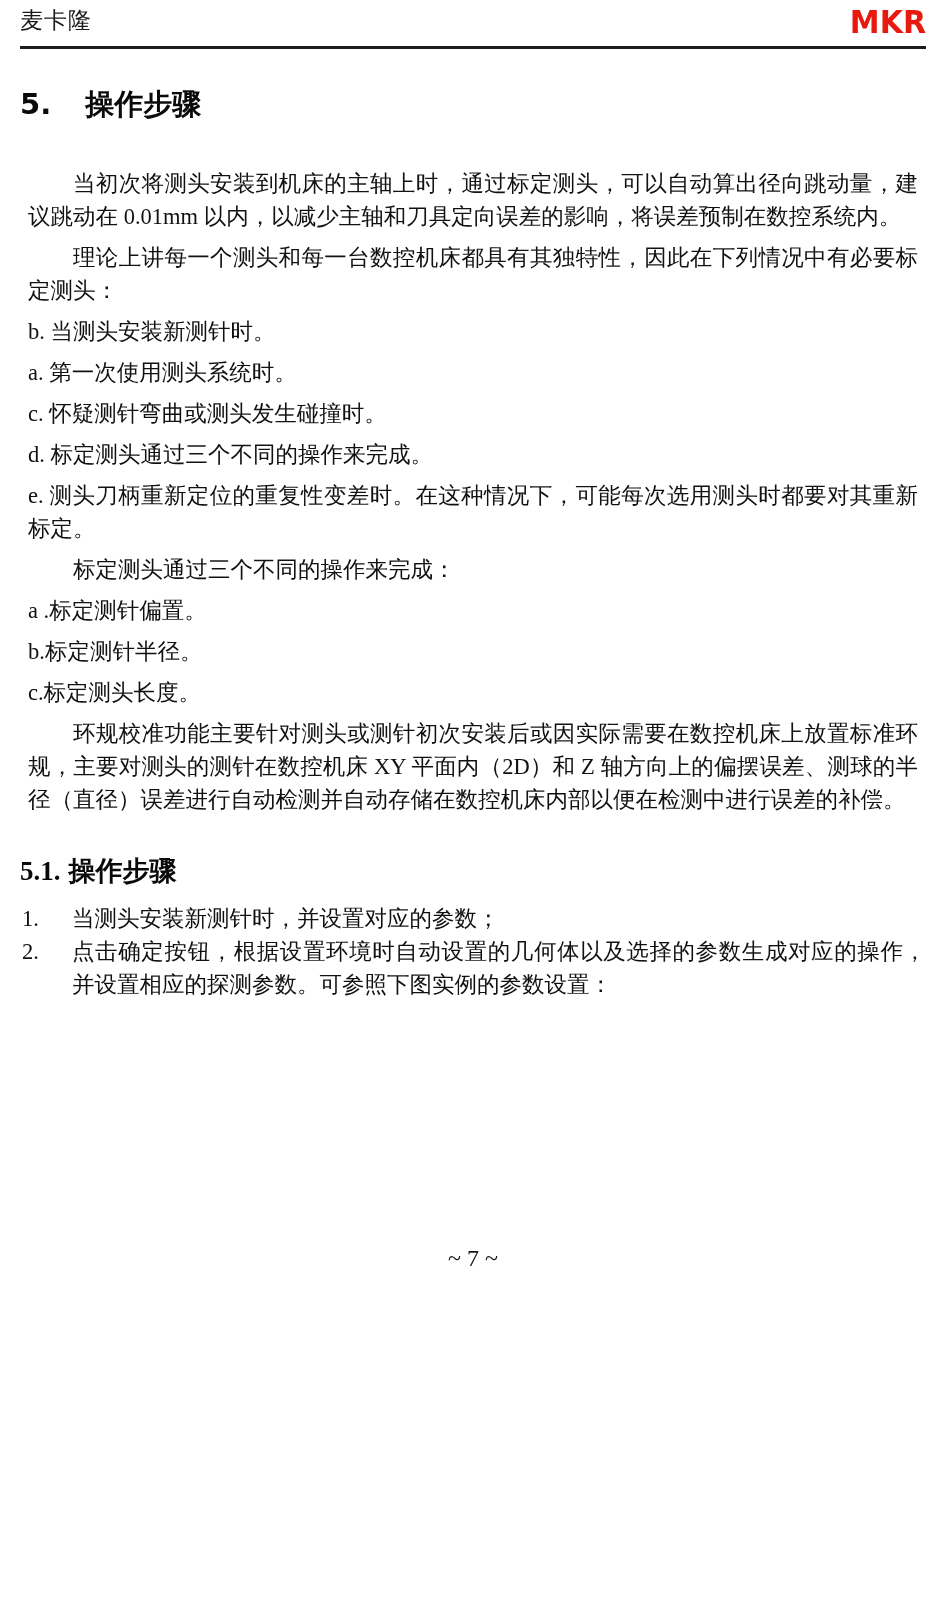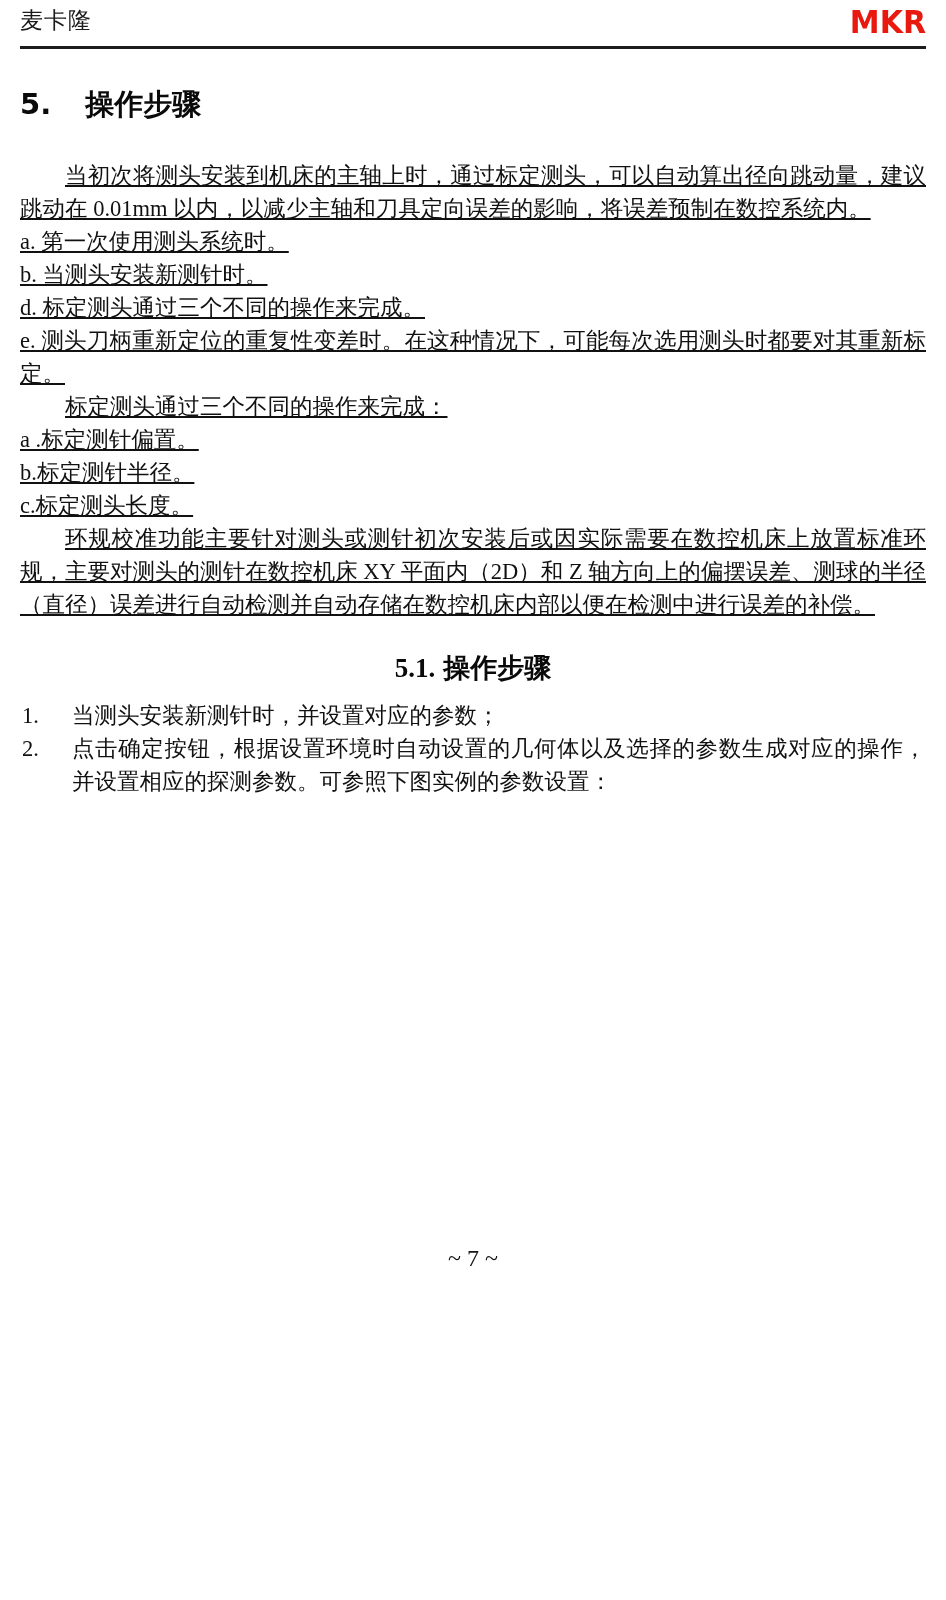--- a/index.html
+++ b/index.html
@@ -56,28 +56,27 @@
     color: #0a0a0a;
   }
   h1.sec .num { margin-right: 34px; }
   .body {
     margin-top: 38px;
     font-size: 22.5px;
     line-height: 33px;
     text-align: justify;
   }
   .body p, .body .line {
-    margin: 0;
+    margin: 8px;
     padding: 0;
-    text-decoration: underline;
   }
   .ind { text-indent: 2em; }
   h2.subsec {
     margin: 30px 0 14px 0;
-    text-align: center;
+    text-align: left;
     font-weight: 700;
     font-size: 27px;
     line-height: 34px;
     font-family: "DejaVu Sans", "Liberation Sans", sans-serif;
     color: #0a0a0a;
   }
   h2.subsec .subnum {
     font-family: "Liberation Serif", "DejaVu Serif", serif;
     font-weight: 700;
     margin-right: 8px;
@@ -113,23 +112,25 @@
   <div class="hdr">
     <span class="brand">麦卡隆</span>
     <span class="logo" style="color: rgb(232, 25, 15);">MKR</span>
   </div>
   <div class="hrule"></div>
 
   <h1 class="sec"><span class="num">5.</span><span>操作步骤</span></h1>
 
   <div class="body">
     <p class="ind">当初次将测头安装到机床的主轴上时，通过标定测头，可以自动算出径向跳动量，建议跳动在 0.01mm 以内，以减少主轴和刀具定向误差的影响，将误差预制在数控系统内。</p>
+    <p class="ind">理论上讲每一个测头和每一台数控机床都具有其独特性，因此在下列情况中有必要标定测头：</p>
 
+    <div class="line">b. 当测头安装新测针时。</div>
     <div class="line">a. 第一次使用测头系统时。</div>
-    <div class="line">b. 当测头安装新测针时。</div>
+    <div class="line">c. 怀疑测针弯曲或测头发生碰撞时。</div>
     <div class="line">d. 标定测头通过三个不同的操作来完成。</div>
     <div class="line">e. 测头刀柄重新定位的重复性变差时。在这种情况下，可能每次选用测头时都要对其重新标定。</div>
 
     <p class="ind">标定测头通过三个不同的操作来完成：</p>
 
     <div class="line">a .标定测针偏置。</div>
     <div class="line">b.标定测针半径。</div>
     <div class="line">c.标定测头长度。</div>
 
     <p class="ind">环规校准功能主要针对测头或测针初次安装后或因实际需要在数控机床上放置标准环规，主要对测头的测针在数控机床 XY 平面内（2D）和 Z 轴方向上的偏摆误差、测球的半径（直径）误差进行自动检测并自动存储在数控机床内部以便在检测中进行误差的补偿。</p>

